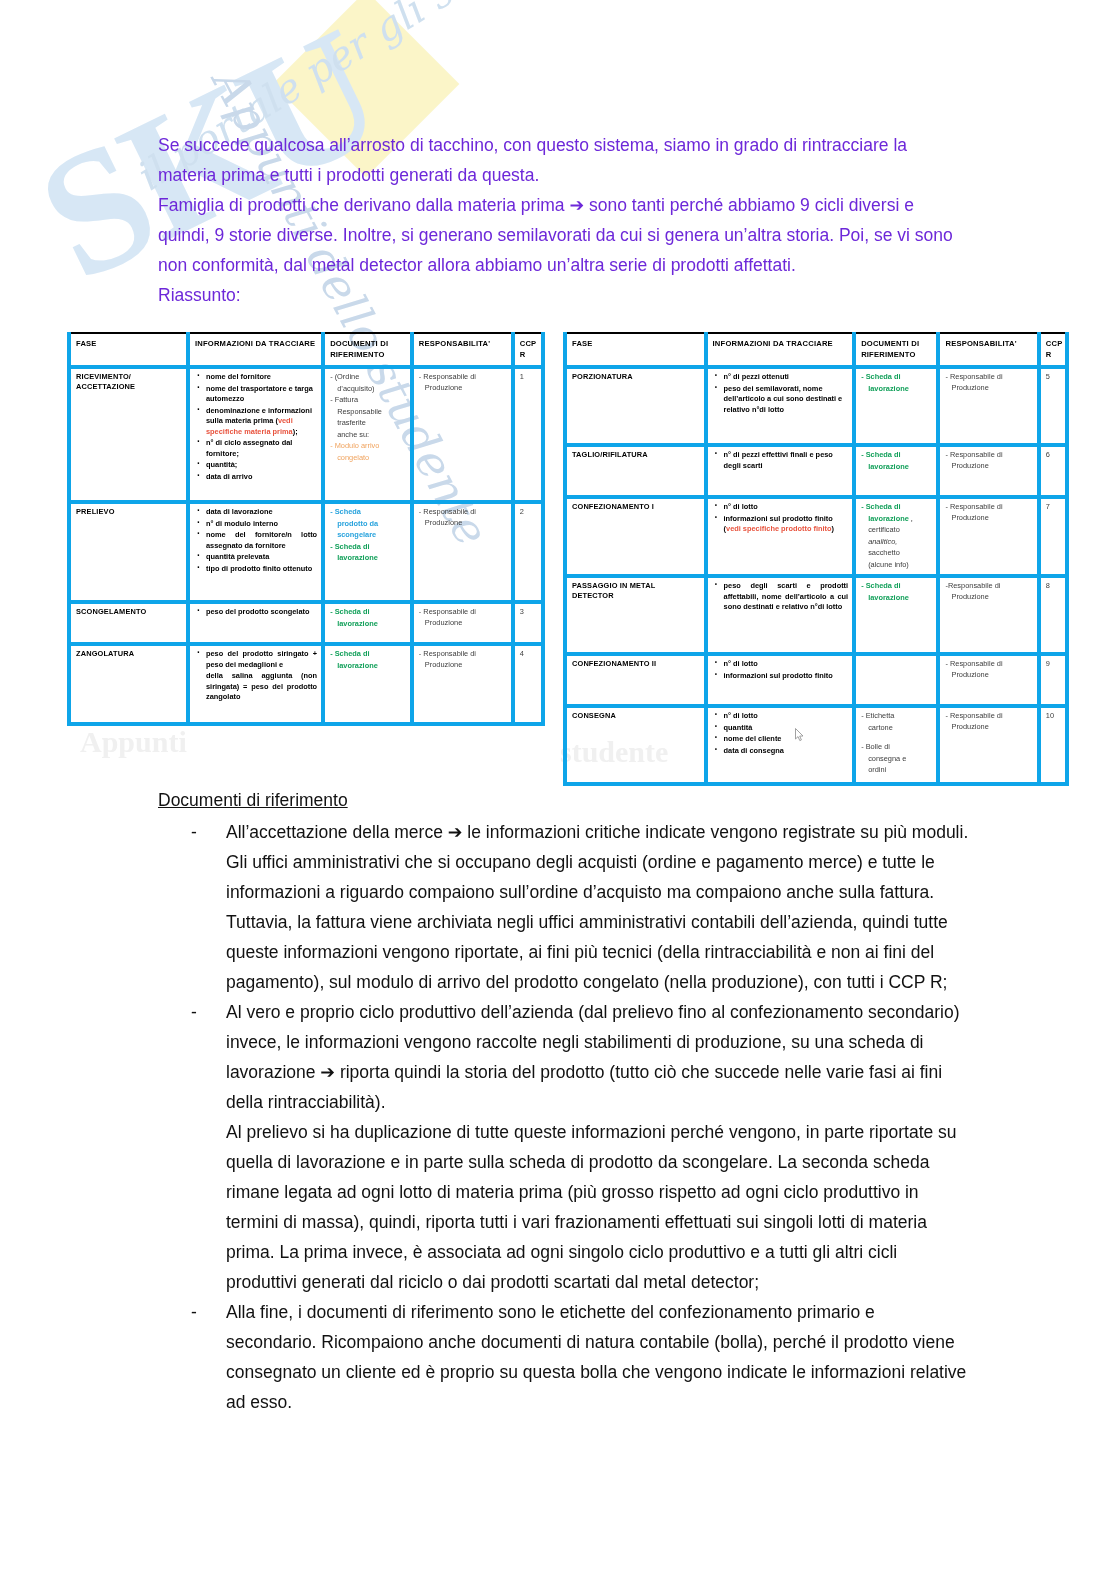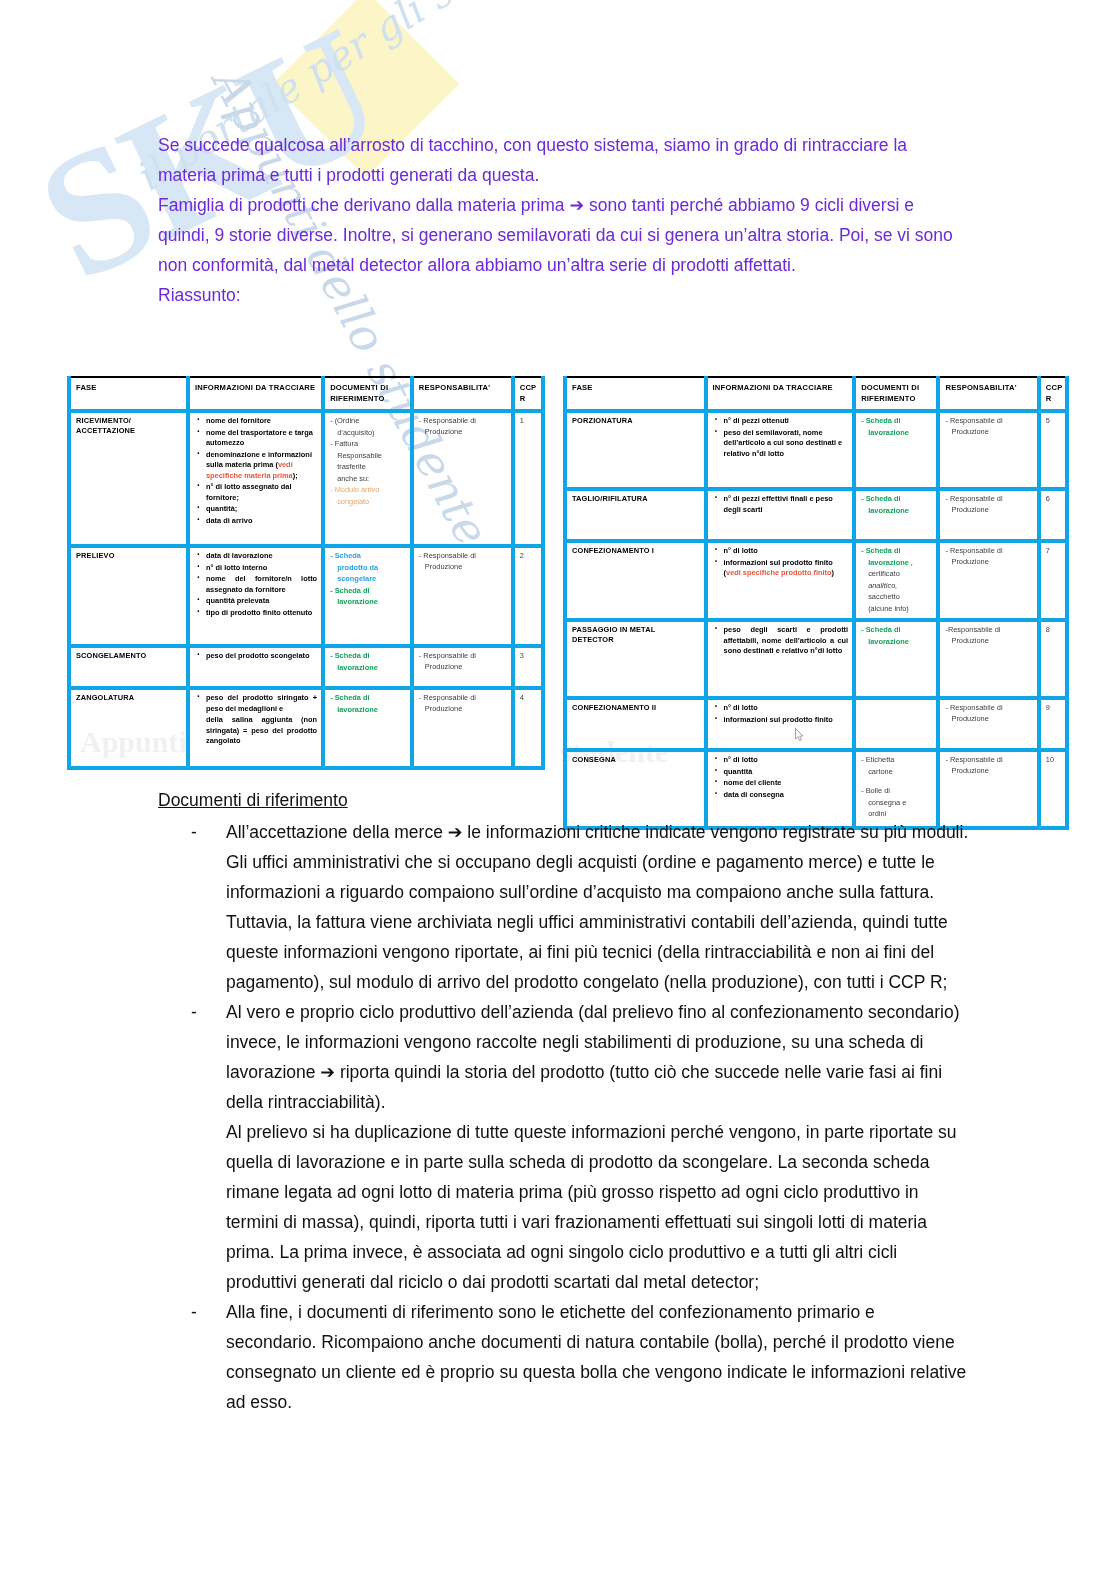--- a/index.html
+++ b/index.html
@@ -97,21 +97,20 @@
   }
   .para-block p { margin: 0; }
 
   
   .haccp-table {
     position: absolute;
     border-collapse: collapse;
     table-layout: fixed;
     background: transparent;
     font-family: "Liberation Sans", sans-serif;
-    margin-top: 44px;
   }
   #table-left  { left: 67px;  top: 332px; width: 478px; }
   #table-right { left: 563px; top: 332px; width: 506px; }
 
   .haccp-table th,
   .haccp-table td {
     border: 4px solid #0ea5e9;
     vertical-align: top;
     padding: 3px 4px 3px 5px;
     font-size: 7.4px;
@@ -285,21 +284,21 @@
         <tr style="height: 135px;">
           <td>
             <div class="fase-name" style="white-space: pre-line;">RICEVIMENTO/
 ACCETTAZIONE</div>
           </td>
           <td>
             <ul class="bullets">
               <li><span>nome del fornitore</span></li>
               <li><span>nome del trasportatore e targa automezzo</span></li>
               <li><span>denominazione e informazioni sulla materia prima (</span><span class="red">vedi specifiche materia prima</span><span>);</span></li>
-              <li><span>n° di lotto assegnato dal fornitore;</span></li>
+              <li><span>n° di ciclo assegnato dal fornitore;</span></li>
               <li><span>quantità;</span></li>
               <li><span>data di arrivo</span></li>
             </ul>
           </td>
           <td>
             <div>
               <div class="doc-line plain"><span>- (Ordine</span></div>
               <div class="doc-line plain" style="padding-left: 7px;"><span>d’acquisito)</span></div>
               <div class="doc-line plain"><span>- Fattura</span></div>
               <div class="doc-line plain" style="padding-left: 7px;"><span>Responsabile</span></div>
@@ -319,21 +318,21 @@
             <div class="ccp-num">1</div>
           </td>
         </tr>
         <tr style="height: 100px;">
           <td>
             <div class="fase-name" style="white-space: pre-line;">PRELIEVO</div>
           </td>
           <td>
             <ul class="bullets">
               <li><span>data di lavorazione</span></li>
-              <li><span>n° di lotto interno</span></li>
+              <li><span>n° di modulo interno</span></li>
               <li class="justify"><span>nome del fornitore/n lotto assegnato da fornitore</span></li>
               <li><span>quantità prelevata</span></li>
               <li><span>tipo di prodotto finito ottenuto</span></li>
             </ul>
           </td>
           <td>
             <div>
               <div class="doc-line"><span class="blue">- Scheda</span></div>
               <div class="doc-line" style="padding-left: 7px;"><span class="blue">prodotto da</span></div>
               <div class="doc-line" style="padding-left: 7px;"><span class="blue">scongelare</span></div>

